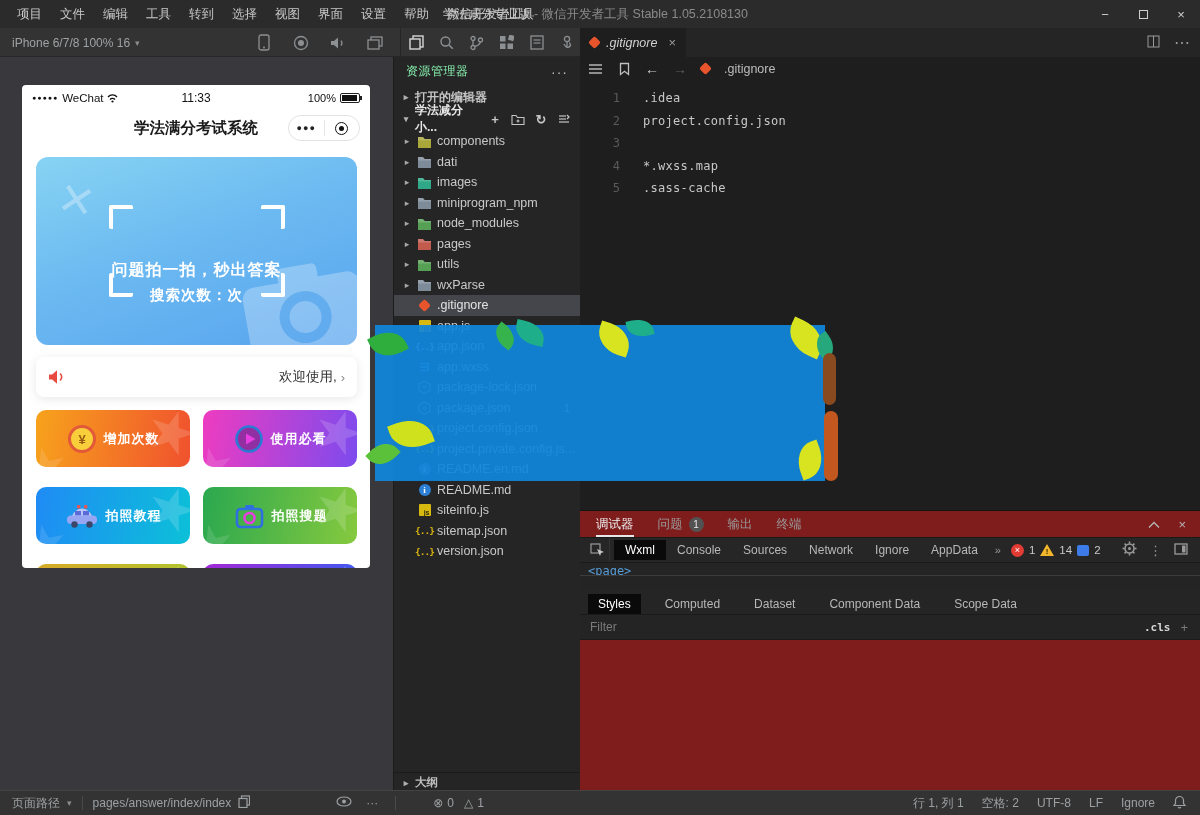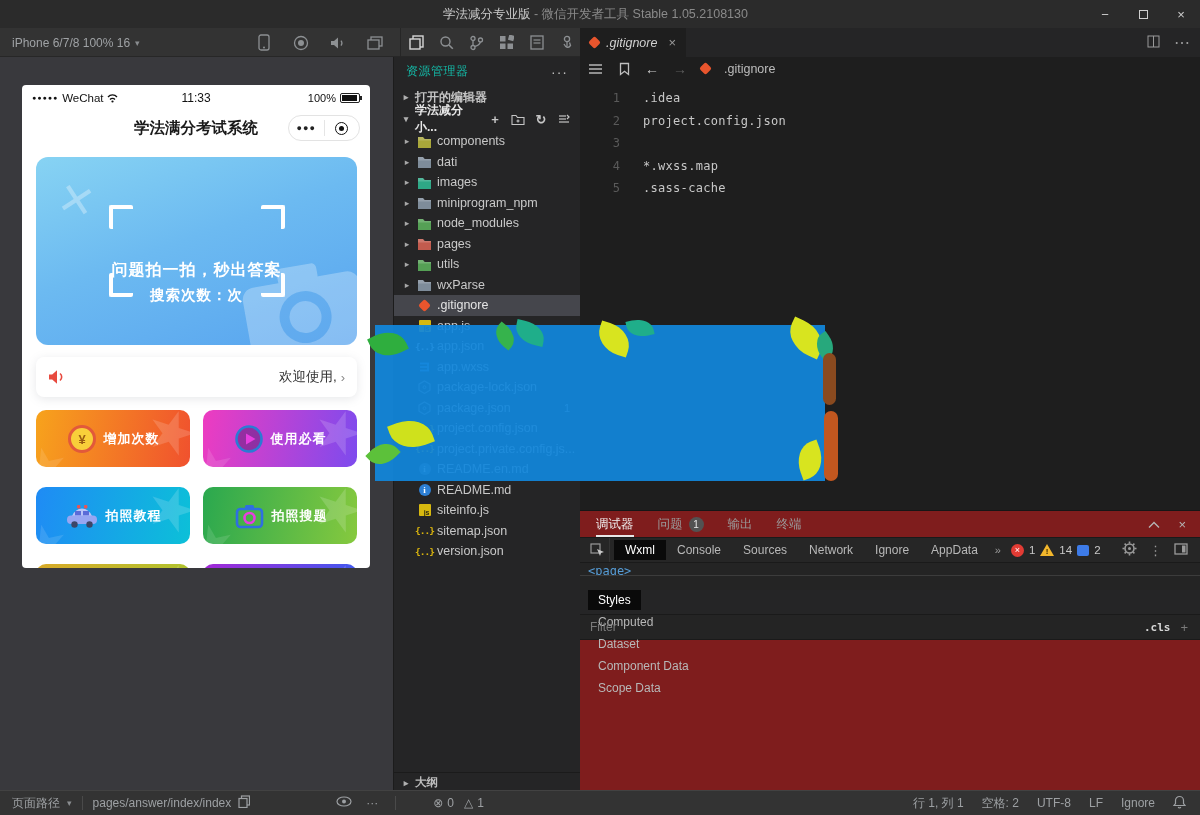--- a/index.html
+++ b/index.html
@@ -80,21 +80,21 @@
   .sim-btn .star2{position:absolute;left:-14px;bottom:-30px;font-size:52px;color:rgba(255,255,255,.12);transform:rotate(-12deg);z-index:1;}
 
   .redeem{position:absolute;left:14px;top:547px;width:321px;height:50px;border-radius:25px;overflow:hidden;
     background:linear-gradient(90deg,#f9dd8d 0%,#f8c49a 55%,#f49aa8 100%);display:flex;align-items:center;justify-content:center;gap:8px;}
   .redeem .lbl{font-size:17px;font-weight:bold;color:#fff;letter-spacing:2px;text-shadow:0 1px 2px rgba(200,120,80,.25);}
   .redeem .star{position:absolute;right:26px;top:-8px;font-size:66px;color:rgba(255,255,255,.3);transform:rotate(15deg);}
 
   
   .explorer{position:absolute;left:393px;top:57px;width:187px;height:733px;background:#252526;border-left:1px solid #1c1c1c;}
   .exp-header{height:29px;display:flex;align-items:center;padding:0 12px;}
-  .exp-title{font-size:12px;color:#14b8a6;letter-spacing:.5px;}
+  .exp-title{font-size:12px;color:#86efac;letter-spacing:.5px;}
   .exp-more{margin-left:auto;color:#bdbdbd;font-size:14px;letter-spacing:1px;}
   .exp-sec{height:22px;display:flex;align-items:center;padding-left:7px;gap:4px;font-size:12px;font-weight:bold;color:#c5c5c5;}
   .arr{font-size:9px;color:#b0b0b0;width:10px;text-align:center;flex:none;}
   .exp-project{height:22px;display:flex;align-items:center;padding-left:7px;gap:4px;font-size:12px;font-weight:bold;color:#e6e6e6;}
   .proj-actions{margin-left:auto;display:flex;align-items:center;gap:9px;padding-right:9px;color:#c5c5c5;}
   .proj-actions .pa{width:14px;height:14px;display:flex;align-items:center;justify-content:center;font-size:13px;}
   .tree{margin-top:1px;}
   .trow{height:20.5px;display:flex;align-items:center;padding-left:8px;gap:5px;font-size:12.5px;color:#c9c9c9;white-space:nowrap;}
   .trow .arr{color:#a8a8a8;}
   .trow .noarr{width:10px;flex:none;}
@@ -132,21 +132,21 @@
   .dv-more{color:#9a9a9a;font-size:11px;margin:0 6px;}
   .dv-badges{display:flex;align-items:center;gap:5px;margin-left:4px;font-size:11.5px;color:#c8c8c8;}
   .err-c{width:13px;height:13px;border-radius:50%;background:#e23b34;color:#fff;font-size:9px;display:flex;align-items:center;justify-content:center;}
   .warn-t{width:0;height:0;border-left:7px solid transparent;border-right:7px solid transparent;border-bottom:12px solid #f3b72c;position:relative;}
   .warn-t i{position:absolute;left:-1.5px;top:3px;font-style:normal;font-size:8px;color:#3a2a00;font-weight:bold;}
   .msg-b{width:12px;height:11px;border-radius:2px;background:#3d7be8;}
   .dv-right{margin-left:auto;display:flex;align-items:center;gap:12px;padding-right:12px;color:#9a9a9a;}
   .elem-strip{height:13px;overflow:hidden;border-bottom:1px solid #3c3c3c;background:#242424;}
   .elem-strip span{display:block;font-family:"DejaVu Sans Mono",monospace;font-size:12px;line-height:17px;color:#569cd6;padding-left:8px;}
   .dbg-gap{height:14px;background:#242424;}
-  .style-tabs{height:24px;display:flex;align-items:flex-start;gap:2px;padding-left:8px;background:#252526;flex-direction:column;}
+  .style-tabs{height:24px;display:flex;align-items:flex-end;gap:14px;padding-left:8px;background:#252526;}
   .stab{font-size:12px;color:#b8b8b8;padding:3px 10px;}
   .stab.active{background:#0a0a0a;color:#fff;}
   .filter-row{height:26px;display:flex;align-items:center;background:#242424;border-top:1px solid #1a1a1a;border-bottom:1px solid #1a1a1a;}
   .filter-row input{background:transparent;border:none;outline:none;color:#c8c8c8;font-size:12px;padding-left:10px;flex:1;font-family:"Liberation Sans",sans-serif;}
   .filter-row input::placeholder{color:#7a7a7a;}
   .cls-lbl{font-size:11px;font-weight:bold;color:#d4d4d4;font-family:"DejaVu Sans Mono",monospace;}
   .plus-lbl{color:#7a7a7a;font-size:13px;margin:0 12px 0 10px;}
 
   
   .statusbar{position:absolute;left:0;top:790px;width:1200px;height:25px;background:#333333;border-top:1px solid #424242;display:flex;align-items:center;font-size:12px;color:#9da0a3;}
@@ -161,20 +161,33 @@
   .overlay{position:absolute;left:375px;top:325px;width:450px;height:156px;background:rgba(17,134,220,.93);z-index:50;}
   .leaf{position:absolute;border-radius:0 75% 0 75%;}
   .blob{position:absolute;border-radius:8px;}
 </style>
 </head>
 <body>
 
 <div class="window">
 
   <div class="titlebar">
+    <div class="menus">
+        <span class="menu-item">项目</span>
+        <span class="menu-item">文件</span>
+        <span class="menu-item">编辑</span>
+        <span class="menu-item">工具</span>
+        <span class="menu-item">转到</span>
+        <span class="menu-item">选择</span>
+        <span class="menu-item">视图</span>
+        <span class="menu-item">界面</span>
+        <span class="menu-item">设置</span>
+        <span class="menu-item">帮助</span>
+        <span class="menu-item">微信开发者工具</span>
+      </div>
     <div class="win-title">
       <span>学法减分专业版</span><span class="rest"> - 微信开发者工具 Stable 1.05.2108130</span>
     </div>
     <div class="win-controls">
       <div class="wc">−</div>
       <div class="wc">
           <span class="maxbox"></span>
         </div>
       <div class="wc">×</div>
     </div>

